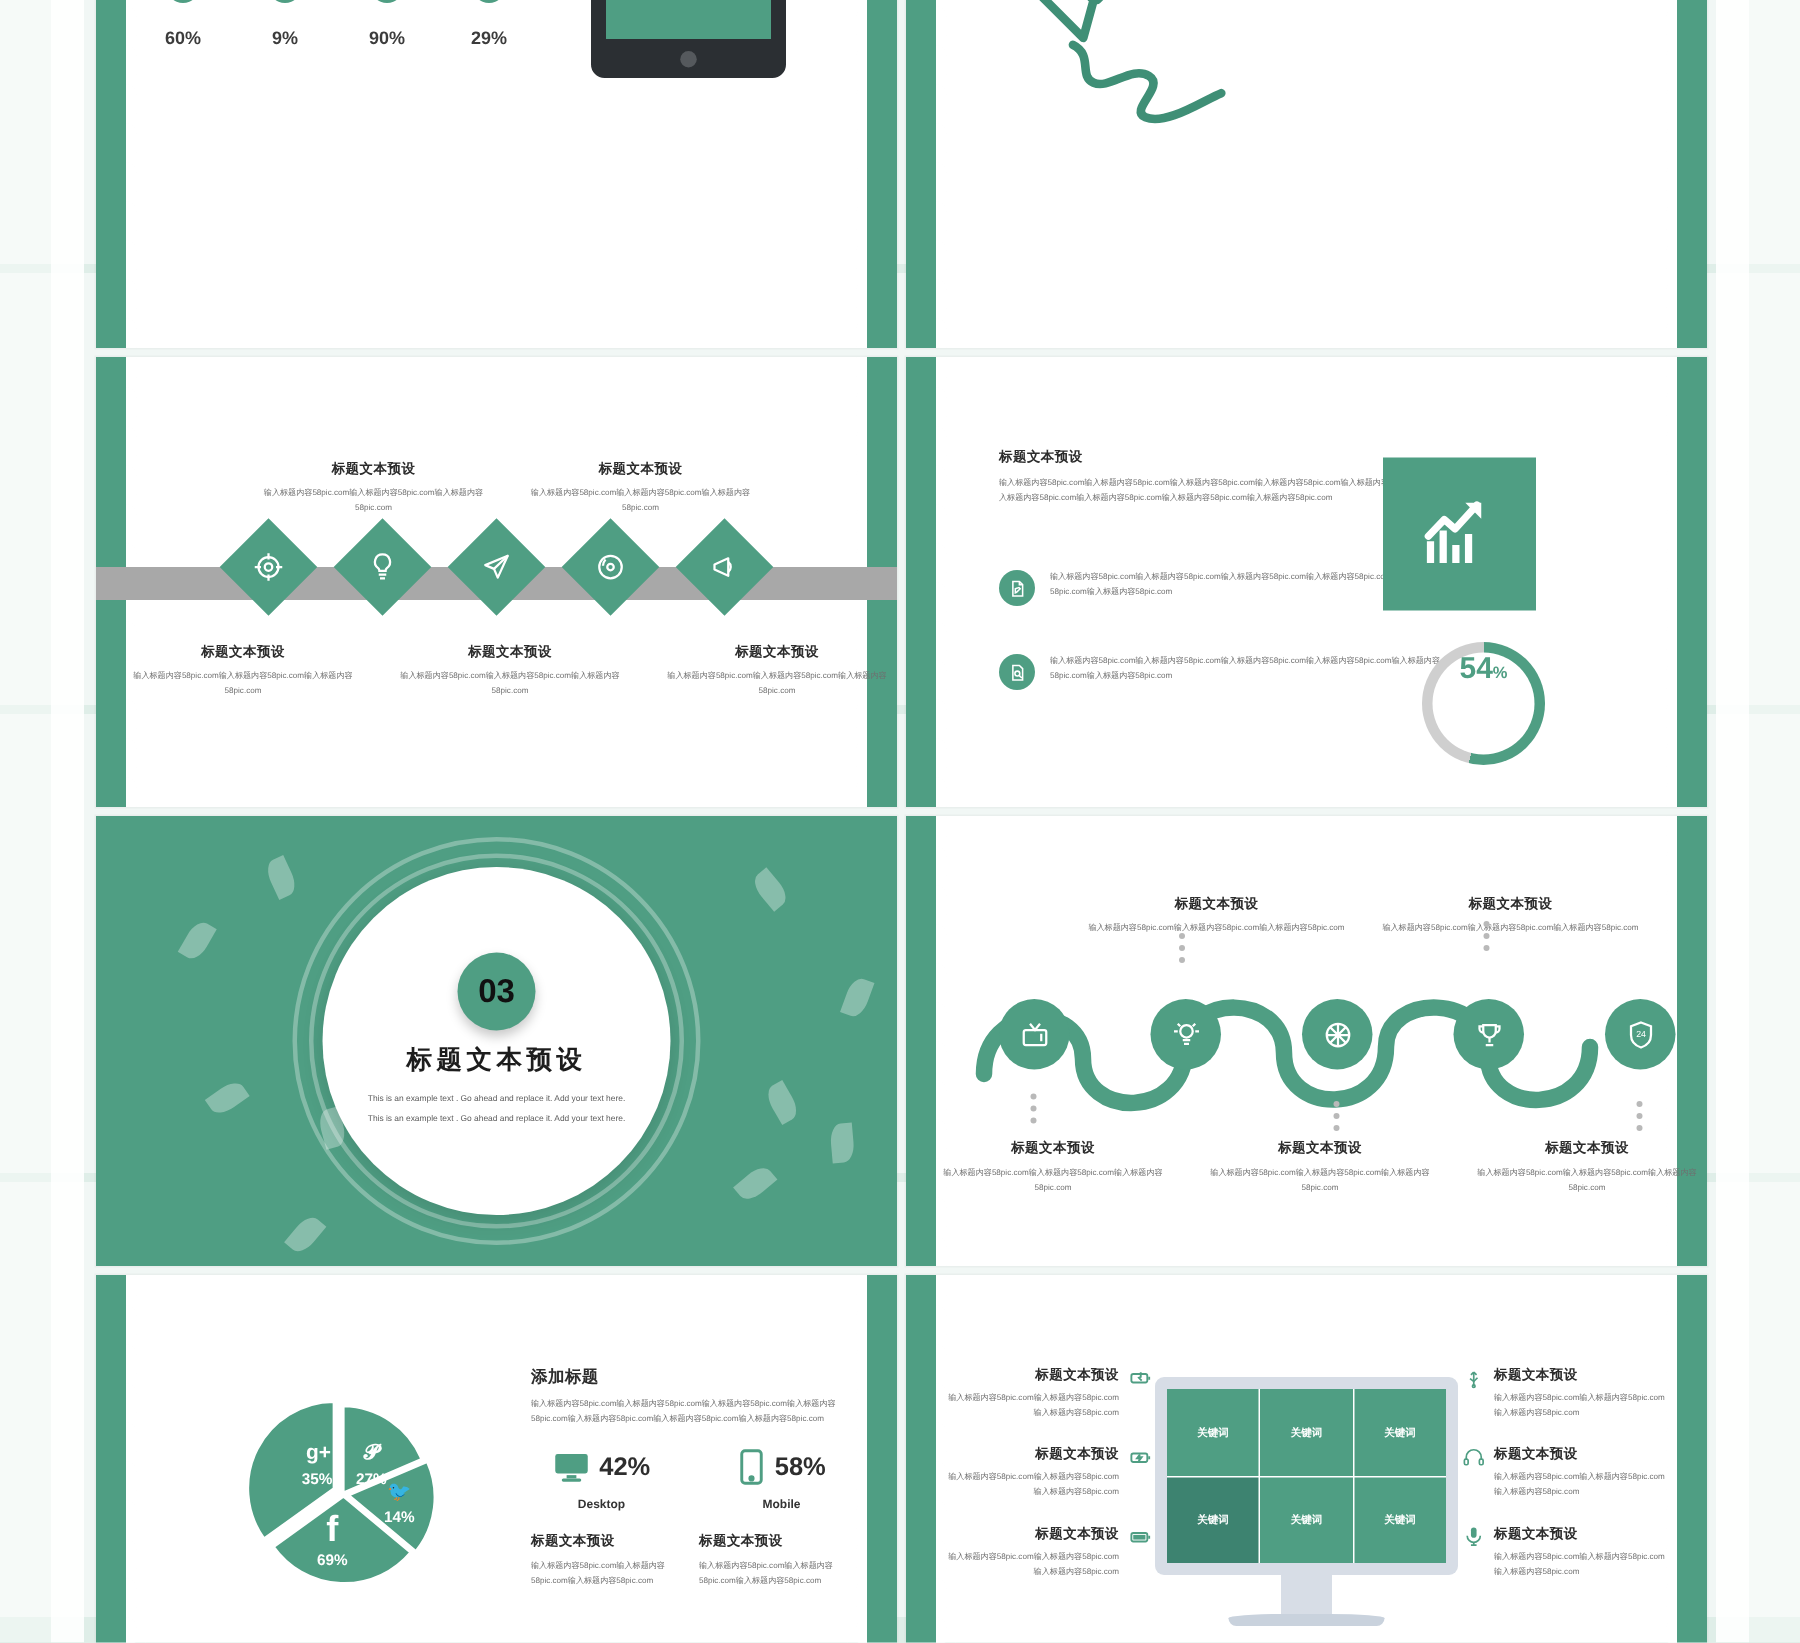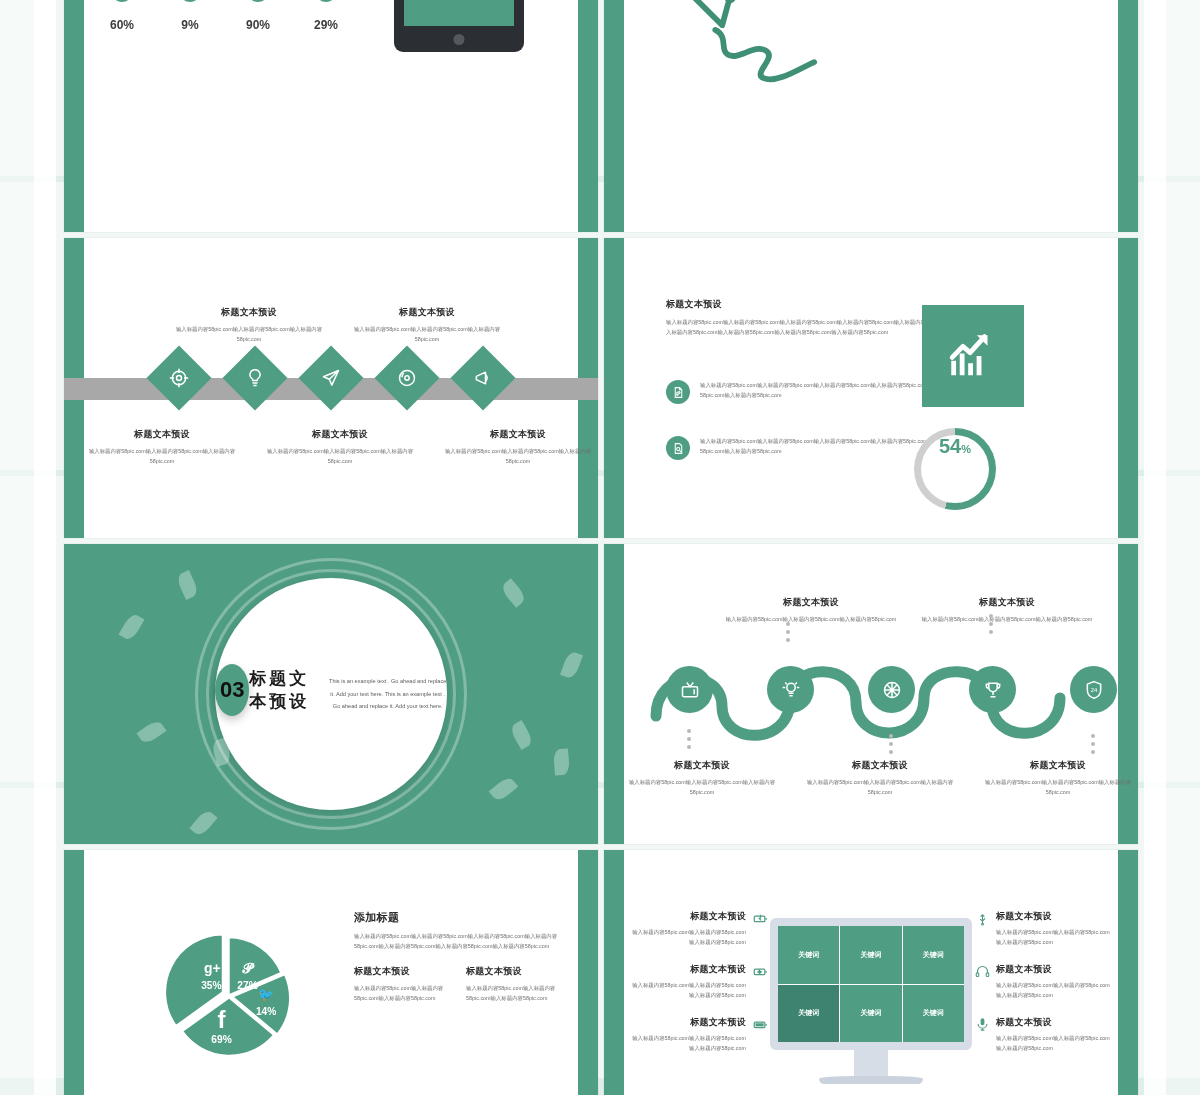--- a/index.html
+++ b/index.html
@@ -67,35 +67,35 @@
   .s3-dn{position:absolute;top:190px;left:0;right:0;display:flex;}
   .s3-dn>div{width:160px;}
 
   
   .s4-head{position:absolute;left:62px;top:60px;width:290px;}
   .s4-item{position:absolute;left:62px;display:flex;gap:10px;width:300px;align-items:flex-start;}
   .rnd-ic{flex:0 0 auto;width:24px;height:24px;border-radius:50%;background:#4f9e83;
     display:flex;align-items:center;justify-content:center;}
   .sqbox{position:absolute;left:318px;top:67px;width:102px;height:102px;background:#4f9e83;
     display:flex;align-items:center;justify-content:center;}
-  .donut{position:absolute;left:310px;top:190px;width:82px;height:82px;border-radius:50%;
+  .donut{position:absolute;left:344px;top:190px;width:82px;height:82px;border-radius:50%;
     display:flex;align-items:center;justify-content:center;}
   .donut .hole{width:68px;height:68px;border-radius:50%;background:#fff;
     display:flex;align-items:baseline;justify-content:center;}
   .donut .num{font-size:20px;font-weight:bold;color:#4f9e83;}
   .donut .pc{font-size:11px;font-weight:bold;color:#4f9e83;}
 
   
   .cov-rings{position:absolute;left:50%;top:50%;transform:translate(-50%,-50%);
     width:266px;height:266px;border-radius:50%;border:3px solid rgba(255,255,255,.30);}
   .cov-rings:before{content:"";position:absolute;left:8px;top:8px;right:8px;bottom:8px;
     border-radius:50%;border:3px solid rgba(255,255,255,.30);}
   .cov-disc{position:absolute;left:50%;top:50%;transform:translate(-50%,-50%);
     width:232px;height:232px;border-radius:50%;background:#fff;
-    display:flex;flex-direction:row;align-items:center;justify-content:center;
+    display:flex;flex-direction:column;align-items:center;justify-content:center;
     box-shadow:0 3px 14px rgba(0,0,0,.13);}
   .cov-badge{width:52px;height:52px;border-radius:50%;background:#4f9e83;color:#111;
     font-size:22px;font-weight:bold;display:flex;align-items:center;justify-content:center;
     box-shadow:0 4px 8px rgba(0,0,0,.22);margin-bottom:8px;}
   .cov-title{font-size:17px;font-weight:bold;letter-spacing:3px;color:#1d1d1d;margin-bottom:9px;}
   .cov-sub{font-size:5.6px;line-height:2.3;color:#5d5d5d;width:180px;text-align:center;}
   .leaf{position:absolute;width:15px;height:26px;background:rgba(255,255,255,.32);
     border-radius:50% 0 50% 0;}
 
   
@@ -469,20 +469,43 @@
         <text x="110" y="74" fill="#fff" font-size="14" text-anchor="middle">🐦</text>
         <text x="110" y="91" fill="#fff" font-size="11" font-weight="bold" text-anchor="middle">14%</text>
         <text x="62" y="105" fill="#fff" font-size="26" font-weight="bold" text-anchor="middle">f</text>
         <text x="62" y="122" fill="#fff" font-size="11" font-weight="bold" text-anchor="middle">69%</text>
       </svg>
 
       <div class="s7-r">
         <div class="t-title" style="font-size:11px;">添加标题</div>
         <div class="t-body" style="margin-top:6px;">输入标题内容58pic.com输入标题内容58pic.com输入标题内容58pic.com输入标题内容58pic.com输入标题内容58pic.com输入标题内容58pic.com输入标题内容58pic.com</div>
 
+        <div class="dm-row">
+          <div class="dm">
+            <div class="line">
+              <svg width="26" height="26" viewBox="0 0 24 24" fill="#4f9e83">
+                  <rect x="2" y="4" width="20" height="12" rx="1.5"></rect>
+                  <rect x="9" y="17" width="6" height="2"></rect>
+                  <rect x="6" y="19" width="12" height="2" rx="1"></rect>
+                </svg>
+              <span class="pct">42%</span>
+            </div>
+            <div class="lbl">Desktop</div>
+          </div>
+          <div class="dm">
+            <div class="line">
+              <svg width="20" height="26" viewBox="0 0 16 24" fill="none" stroke="#4f9e83" stroke-width="1.8">
+                  <rect x="2" y="2" width="12" height="20" rx="2"></rect>
+                  <circle cx="8" cy="19" r="1" fill="#4f9e83"></circle>
+                </svg>
+              <span class="pct">58%</span>
+            </div>
+            <div class="lbl">Mobile</div>
+          </div>
+        </div>
 
         <div class="s7-two">
           <div>
             <div class="t-title">标题文本预设</div>
             <div class="t-body" style="margin-top:5px;">输入标题内容58pic.com输入标题内容58pic.com输入标题内容58pic.com</div>
           </div>
           <div>
             <div class="t-title">标题文本预设</div>
             <div class="t-body" style="margin-top:5px;">输入标题内容58pic.com输入标题内容58pic.com输入标题内容58pic.com</div>
           </div>

